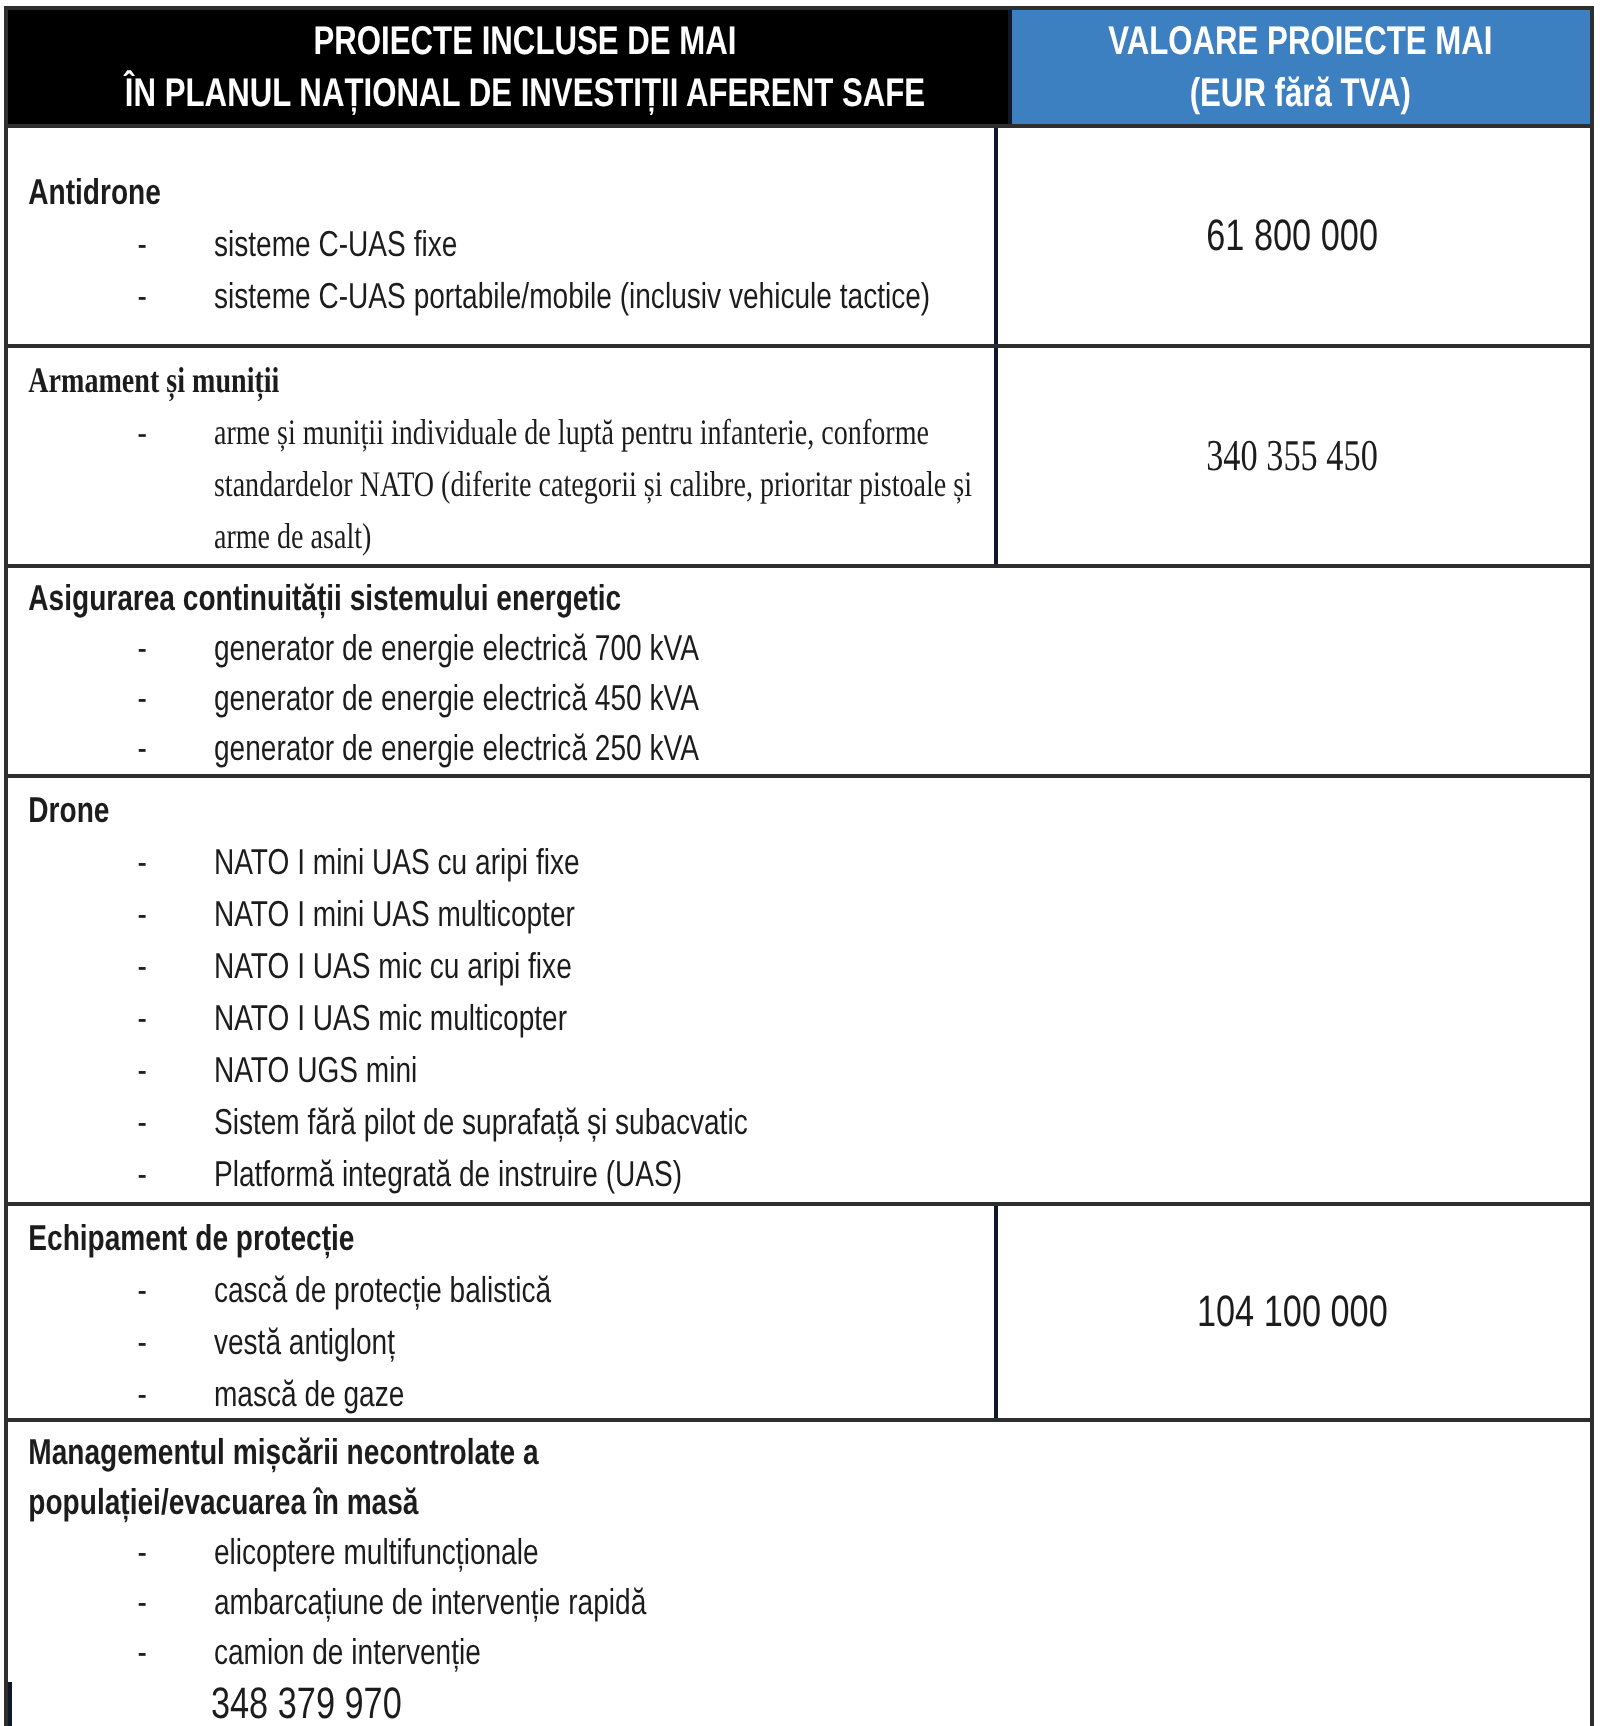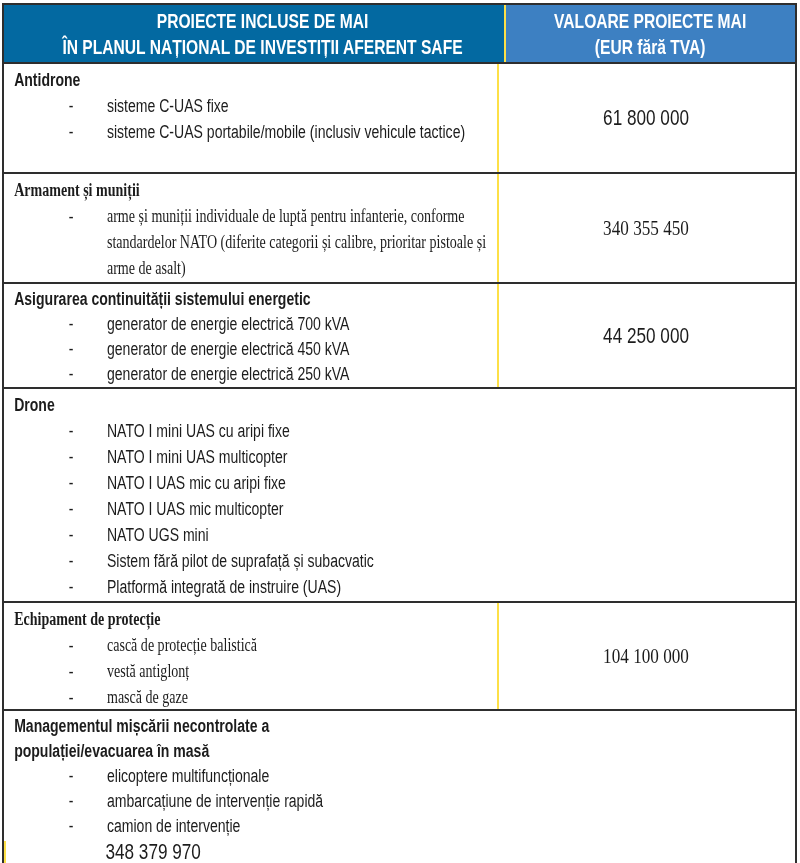--- a/index.html
+++ b/index.html
@@ -9,45 +9,45 @@
     color:#1c1c1c;
   }
   .tbl{
     width:791px;margin:3px 0 0 2px;
     border:2px solid #2e2e2e;
     background:#ffffff;
   }
   .row{display:flex;border-top:2px solid #2e2e2e;overflow:hidden;}
   .row:first-child{border-top:none;}
   .c1{width:493px;overflow:hidden;}
-  .c2{width:294px;border-left:2px solid #fde047;display:flex;align-items:center;justify-content:center;overflow:hidden;}
+  .c2{width:294px;border-left:2px solid #0f172a;display:flex;align-items:center;justify-content:center;overflow:hidden;}
   
-  .thead{height:57px;background:#0369a1;padding-left:16px;}
+  .thead{height:57px;background:#000000;padding-left:16px;}
   .thead .c1,.thead .c2{display:flex;align-items:center;justify-content:center;}
   .thwrap{transform:scaleX(0.78);transform-origin:center;white-space:nowrap;text-align:center;}
   .hline{
     font-size:20px;font-weight:bold;color:#ffffff;line-height:26px;
   }
   
   .scalewrap{
     width:650px;transform:scaleX(0.78);transform-origin:0 0;
     padding-top:3px;font-size:18px;line-height:26px;
   }
   .title{font-weight:bold;padding-left:13px;}
   .li{position:relative;padding-left:132px;}
   .dash{position:absolute;left:83px;top:0;}
   .val{
     font-size:22px;transform:scaleX(0.78);transform-origin:center;white-space:nowrap;
   }
   
-  .r1 .c1{height:108px;} .r1{height:108px;}
+  .r1 .c1{height:108px;margin-top:16px;} .r1{height:108px;}
   .r2{height:108px;font-family:Liberation Serif, serif;}
   .r3{height:103px;} .r3 .scalewrap{line-height:25px;}
   .r4{height:212px;}
-  .r5{height:106px;font-family:Liberation Serif, serif;}
+  .r5{height:106px;}
   .r6{height:152px;flex-direction:column;} .r6 .scalewrap{line-height:25px;}
 </style>
 </head>
 <body>
 
 <div class="tbl">
 
   <div class="row thead">
     <div class="c1">
       <div class="thwrap">
@@ -90,23 +90,20 @@
 
   <div class="row r3">
     <div class="c1">
       <div class="scalewrap">
         <div class="title">Asigurarea continuității sistemului energetic</div>
         <div class="li"><span class="dash">-</span><span>generator de energie electrică 700 kVA</span></div>
         <div class="li"><span class="dash">-</span><span>generator de energie electrică 450 kVA</span></div>
         <div class="li"><span class="dash">-</span><span>generator de energie electrică 250 kVA</span></div>
       </div>
     </div>
-    <div class="c2">
-      <span class="val">44 250 000</span>
-    </div>
   </div>
 
   <div class="row r4">
     <div class="c1">
       <div class="scalewrap">
         <div class="title">Drone</div>
         <div class="li"><span class="dash">-</span><span>NATO I mini UAS cu aripi fixe</span></div>
         <div class="li"><span class="dash">-</span><span>NATO I mini UAS multicopter</span></div>
         <div class="li"><span class="dash">-</span><span>NATO I UAS mic cu aripi fixe</span></div>
         <div class="li"><span class="dash">-</span><span>NATO I UAS mic multicopter</span></div>

